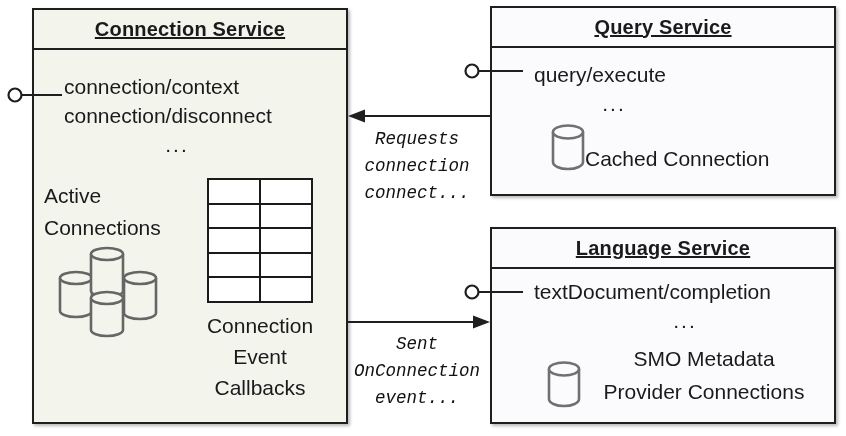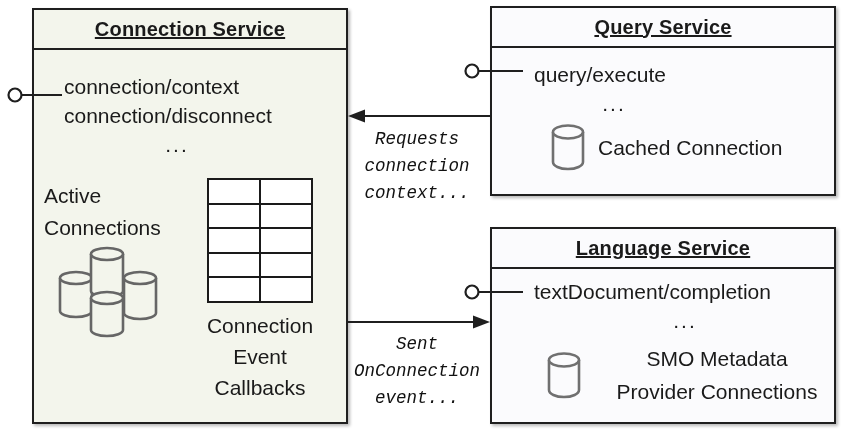--- a/index.html
+++ b/index.html
@@ -33,21 +33,21 @@
   .grid-table {
     position:absolute; left:173px; top:168px; width:106px; height:125px;
     display:grid; grid-template-columns:1fr 1fr; grid-template-rows:repeat(5,1fr);
     gap:2px; background:#1a1a1a; border:2px solid #1a1a1a; box-sizing:border-box;
   }
   .grid-table > div { background:#ffffff; }
   .callbacks-label {
     position:absolute; left:146px; top:300px; width:160px;
     text-align:center; font-size:21px; line-height:31px;
   }
-  .db-row { position:absolute; display:flex; align-items:center; gap:13px; }
+  .db-row { position:absolute; display:flex; align-items:flex-end; }
   .cached-row { left:59px; top:116px; }
   .smo-row { left:55px; top:113px; }
   .db-row .db-text { font-size:21px; }
   .smo-row .db-text { text-align:center; line-height:33px; width:246px; }
   .arrow-label {
     position:absolute; width:132px; text-align:center;
     font-size:17.5px; font-style:italic; line-height:27px; color:#111;font-family:Liberation Mono, monospace;
   }
   .label-requests { left:351px; top:126px; }
   .label-sent { left:351px; top:331px; }
@@ -137,21 +137,21 @@
       <div class="db-text">
         <div>SMO Metadata</div>
         <div>Provider Connections</div>
       </div>
     </div>
   </div>
 
   <div class="arrow-label label-requests">
     <div>Requests</div>
     <div>connection</div>
-    <div>context...</div>
+    <div>connect...</div>
   </div>
   <div class="arrow-label label-sent">
     <div>Sent</div>
     <div>OnConnection</div>
     <div>event...</div>
   </div>
 
   <svg class="overlay" width="846" height="436" viewBox="0 0 846 436">
     <g stroke="#1f1f1f" stroke-width="2.2" fill="none">
 

